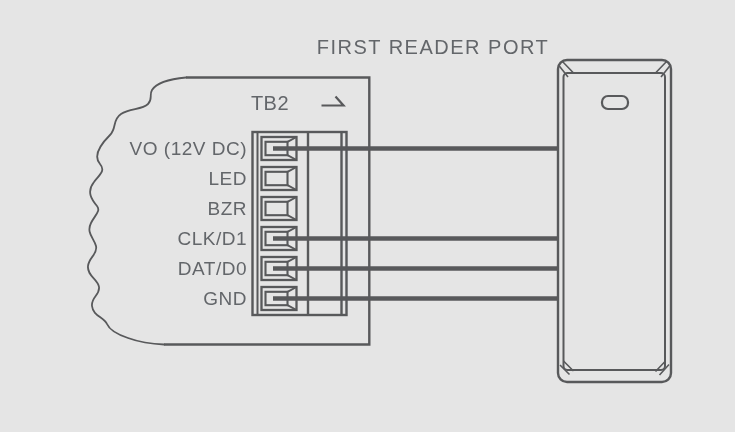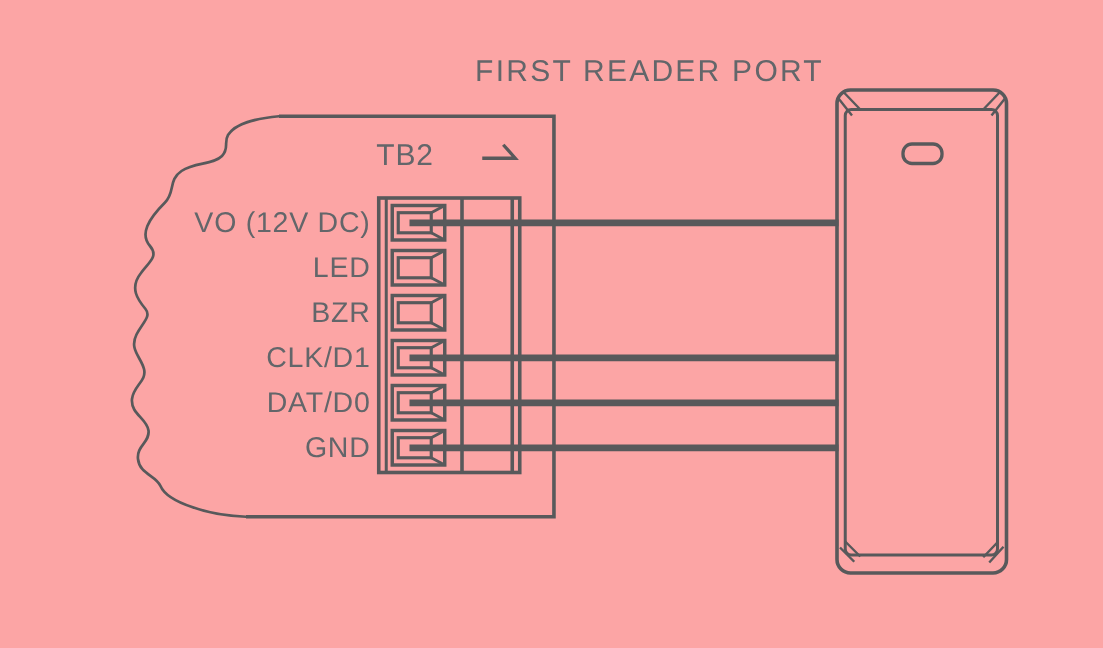--- a/index.html
+++ b/index.html
@@ -1,20 +1,20 @@
 <!DOCTYPE html>
 <html><head>
 <meta charset="utf-8">
 <style>
   html, body { margin: 0; padding: 0; background: #ffffff; }
   .stage {
     position: relative;
     width: 735px;
     height: 432px;
-    background: #fca5a5;
+    background: #e5e5e5;
     font-family: "Liberation Sans", "DejaVu Sans", sans-serif;
     overflow: hidden;
   }
   svg { display: block; }
   text {
     fill: #63666A;
     stroke: none;
     font-family: "Liberation Sans", "DejaVu Sans", sans-serif;
   }
   .title-text   { font-size: 20px; letter-spacing: 1.5px; }

